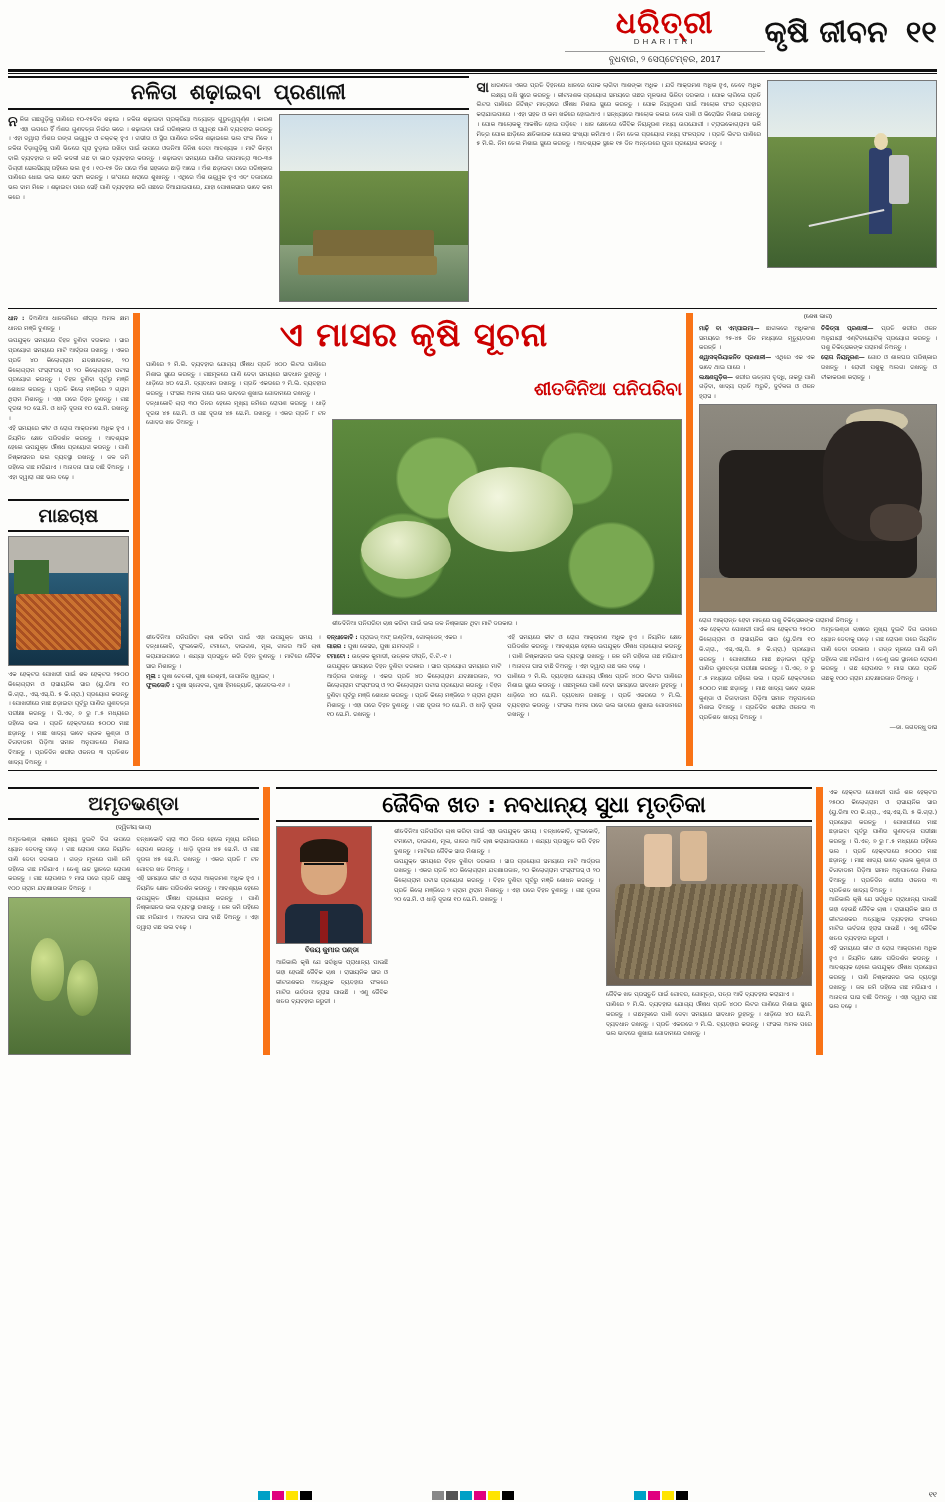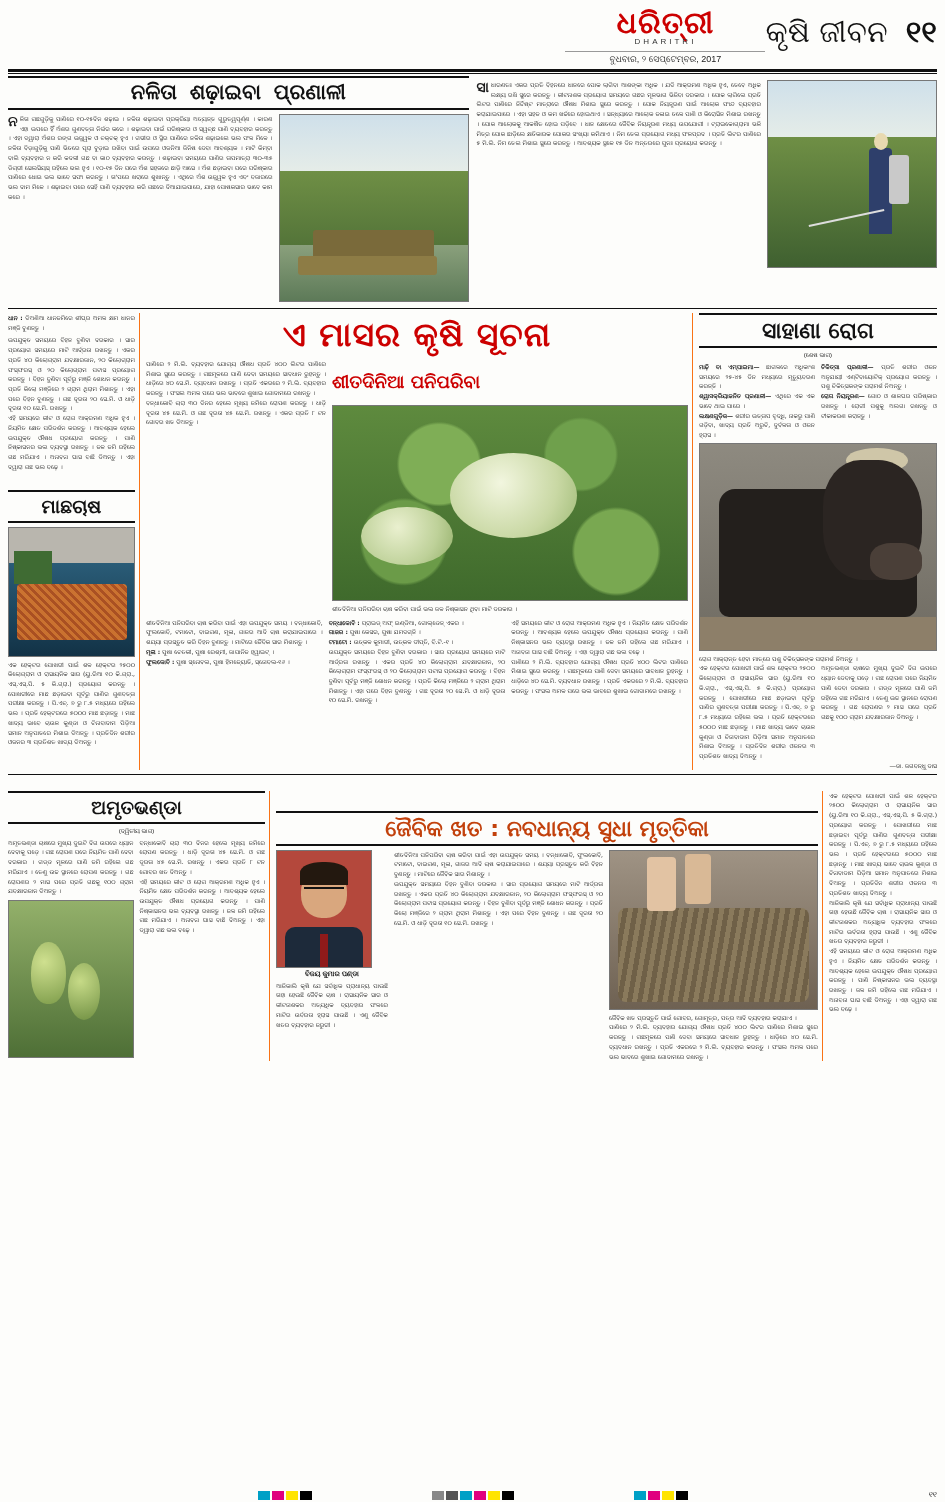--- a/index.html
+++ b/index.html
@@ -25,31 +25,31 @@
     content:""; position:absolute; left:0; right:0; bottom:-5px; height:1px; background:#111;
   }
   .logo-wrap { display:flex; flex-direction:column; align-items:center; width:200px; }
   .logo-main {
     font-size:30px; font-weight:bold; color:#c00; letter-spacing:1px;
     font-family:"DejaVu Sans", sans-serif; line-height:1.1;
   }
   .logo-sub { font-size:8px; letter-spacing:3px; color:#333; margin-top:-2px; }
   .logo-date { font-size:9px; color:#222; margin-top:5px; border-top:1px solid #999; padding-top:2px; width:100%; text-align:center;}
   .head-right { display:flex; align-items:center; gap:18px; padding-top:8px; }
-  .head-title { font-size:30px; font-weight:normal; font-family:"DejaVu Sans", sans-serif; }
+  .head-title { font-size:30px; font-weight:bold; font-family:"DejaVu Sans", sans-serif; }
   .head-page { font-size:30px; font-weight:bold; font-family:"DejaVu Sans", sans-serif; }
 
   
   .sect-title {
     text-align:center; font-weight:bold; font-family:"DejaVu Sans", sans-serif;
     border-top:2px solid #111; border-bottom:2px solid #111;
     padding:3px 0; margin-bottom:4px;
   }
   .rule-top { border-top:1px solid #111; }
-  .col-rule { border-right:1px solid #f97316; }
+  .col-rule { border-right:7px solid #f97316; }
 
   .body-text {
     font-size:6.0px; line-height:1.62; text-align:justify; color:#1b1b1b;
     font-family:"DejaVu Sans", sans-serif; letter-spacing:0px;
     word-spacing:0px; hyphens:none;
   }
   .dropcap::first-letter { font-size:14px; font-weight:bold; float:left; line-height:1; padding-right:2px; }
 
   
   .top-row { display:flex; gap:8px; }
@@ -72,22 +72,22 @@
   .mid-left { width:132px; }
   .mid-center { flex:1; }
   .mid-right { width:238px; }
 
   .big-title {
     text-align:center; font-size:33px; font-weight:bold;
     font-family:"DejaVu Sans", sans-serif; color:#c00; letter-spacing:1px;
     margin:2px 0 4px;
   }
   .sub-title {
-    text-align:left; font-size:18px; font-weight:bold; color:#c00;
-    font-family:"DejaVu Sans", sans-serif; margin:12px 0;
+    text-align:right; font-size:18px; font-weight:bold; color:#c00;
+    font-family:"DejaVu Sans", sans-serif; margin:19px 0;
   }
   .cols-3 { display:flex; gap:6px; }
   .cols-2 { display:flex; gap:6px; }
   .col { flex:1; }
 
   .cabbage {
     height:196px; border:1px solid #777; position:relative; overflow:hidden;
     background:#4e7a35;
   }
   .cabbage .leafy { position:absolute; inset:0; background:
@@ -278,21 +278,20 @@
           <div class="body-text">ଉପଯୁକ୍ତ ସମୟରେ ବିହନ ବୁଣିବା ଦରକାର । ସାର ପ୍ରୟୋଗ ସମୟରେ ମାଟି ଆର୍ଦ୍ରତା ରଖନ୍ତୁ । ଏକର ପ୍ରତି ୪୦ କିଲୋଗ୍ରାମ ଯବକ୍ଷାରଜାନ, ୨୦ କିଲୋଗ୍ରାମ ଫସ୍‌ଫରସ୍ ଓ ୨୦ କିଲୋଗ୍ରାମ ପଟାସ ପ୍ରୟୋଗ କରନ୍ତୁ । ବିହନ ବୁଣିବା ପୂର୍ବରୁ ମଞ୍ଜି ଶୋଧନ କରନ୍ତୁ । ପ୍ରତି କିଲୋ ମଞ୍ଜିରେ ୨ ଗ୍ରାମ ଥିରାମ ମିଶାନ୍ତୁ । ଏହା ପରେ ବିହନ ବୁଣନ୍ତୁ । ଗଛ ଦୂରତା ୨୦ ସେ.ମି. ଓ ଧାଡ଼ି ଦୂରତା ୧୦ ସେ.ମି. ରଖନ୍ତୁ ।</div>
         </div>
         <div class="col">
           <div class="body-text">ଏହି ସମୟରେ କୀଟ ଓ ରୋଗ ଆକ୍ରମଣ ଅଧିକ ହୁଏ । ନିୟମିତ କ୍ଷେତ ପରିଦର୍ଶନ କରନ୍ତୁ । ଆବଶ୍ୟକ ହେଲେ ଉପଯୁକ୍ତ ଔଷଧ ପ୍ରୟୋଗ କରନ୍ତୁ । ପାଣି ନିଷ୍କାସନର ଭଲ ବ୍ୟବସ୍ଥା ରଖନ୍ତୁ । ଜଳ ଜମି ରହିଲେ ଗଛ ମରିଯାଏ । ଅନାବନା ଘାସ ବାଛି ଦିଅନ୍ତୁ । ଏହା ଦ୍ୱାରା ଗଛ ଭଲ ବଢ଼େ ।</div>
           <div class="body-text">ପାଣିରେ ୨ ମି.ଲି. ବ୍ୟବହାର ଯୋଗ୍ୟ ଔଷଧ ପ୍ରତି ୪୦୦ ଲିଟର ପାଣିରେ ମିଶାଇ ସ୍ପ୍ରେ କରନ୍ତୁ । ଗଛମୂଳରେ ପାଣି ଦେବା ସମୟରେ ସାବଧାନ ରୁହନ୍ତୁ । ଧାଡ଼ିରେ ୪୦ ସେ.ମି. ବ୍ୟବଧାନ ରଖନ୍ତୁ । ପ୍ରତି ଏକରରେ ୨ ମି.ଲି. ବ୍ୟବହାର କରନ୍ତୁ । ଫସଲ ଅମଳ ପରେ ଭଲ ଭାବରେ ଶୁଖାଇ ଗୋଦାମରେ ରଖନ୍ତୁ ।</div>
         </div>
       </div>
     </div>
 
     <div class="mid-right">
-      <div class="sect-title hdr-large">ସାହାଣା ରୋଗ</div>
       <div class="note-center">(ଶେଷ ଭାଗ)</div>
 
       <div class="cols-2" style="margin-top:3px;">
         <div class="col">
           <div class="body-text">
             <b>ମାଢ଼ି ବା ଏମ୍ପାଇମା—</b>
             <span>ଛାଗଳରେ ଅଧିକାଂଶ ସମୟରେ ୨୫-୪୫ ଦିନ ମଧ୍ୟରେ ମୃତ୍ୟୁବରଣ କରନ୍ତି ।</span>
           </div>
           <div class="body-text">
             <b>ଶ୍ୱାସକ୍ରିୟାଜନିତ ପ୍ରଣାଳୀ—</b>
@@ -350,21 +349,21 @@
           </div>
         </div>
         <div class="col">
           <div class="body-text">ବନ୍ଧାକୋବି ଚାରା ୩୦ ଦିନର ହେଲେ ମୂଖ୍ୟ ଜମିରେ ରୋପଣ କରନ୍ତୁ । ଧାଡ଼ି ଦୂରତା ୪୫ ସେ.ମି. ଓ ଗଛ ଦୂରତା ୪୫ ସେ.ମି. ରଖନ୍ତୁ । ଏକର ପ୍ରତି ୮ ଟନ ଗୋବର ଖତ ଦିଅନ୍ତୁ ।</div>
           <div class="body-text">ଏହି ସମୟରେ କୀଟ ଓ ରୋଗ ଆକ୍ରମଣ ଅଧିକ ହୁଏ । ନିୟମିତ କ୍ଷେତ ପରିଦର୍ଶନ କରନ୍ତୁ । ଆବଶ୍ୟକ ହେଲେ ଉପଯୁକ୍ତ ଔଷଧ ପ୍ରୟୋଗ କରନ୍ତୁ । ପାଣି ନିଷ୍କାସନର ଭଲ ବ୍ୟବସ୍ଥା ରଖନ୍ତୁ । ଜଳ ଜମି ରହିଲେ ଗଛ ମରିଯାଏ । ଅନାବନା ଘାସ ବାଛି ଦିଅନ୍ତୁ । ଏହା ଦ୍ୱାରା ଗଛ ଭଲ ବଢ଼େ ।</div>
         </div>
       </div>
     </div>
 
     <div class="bot-center col-rule" style="padding-right:4px;">
-      <div class="sect-title hdr-large" style="color:#c2410c;margin-top:20px;">ଜୈବିକ ଖତ : ନବଧାନ୍ୟ ସୁଧା ମୃତ୍ତିକା</div>
+      <div class="sect-title hdr-large" style="color:#000000;">ଜୈବିକ ଖତ : ନବଧାନ୍ୟ ସୁଧା ମୃତ୍ତିକା</div>
       <div class="cols-3" style="margin-top:3px;">
         <div class="col" style="max-width:112px;">
           <div class="portrait">
             <div class="shirt"></div>
               <div class="tie"></div>
               <div class="face"></div>
               <div class="hair"></div>
               <div class="glasses"></div>
           </div>
           <div class="portrait-cap">ବିଜୟ କୁମାର ପଣ୍ଡା</div>

